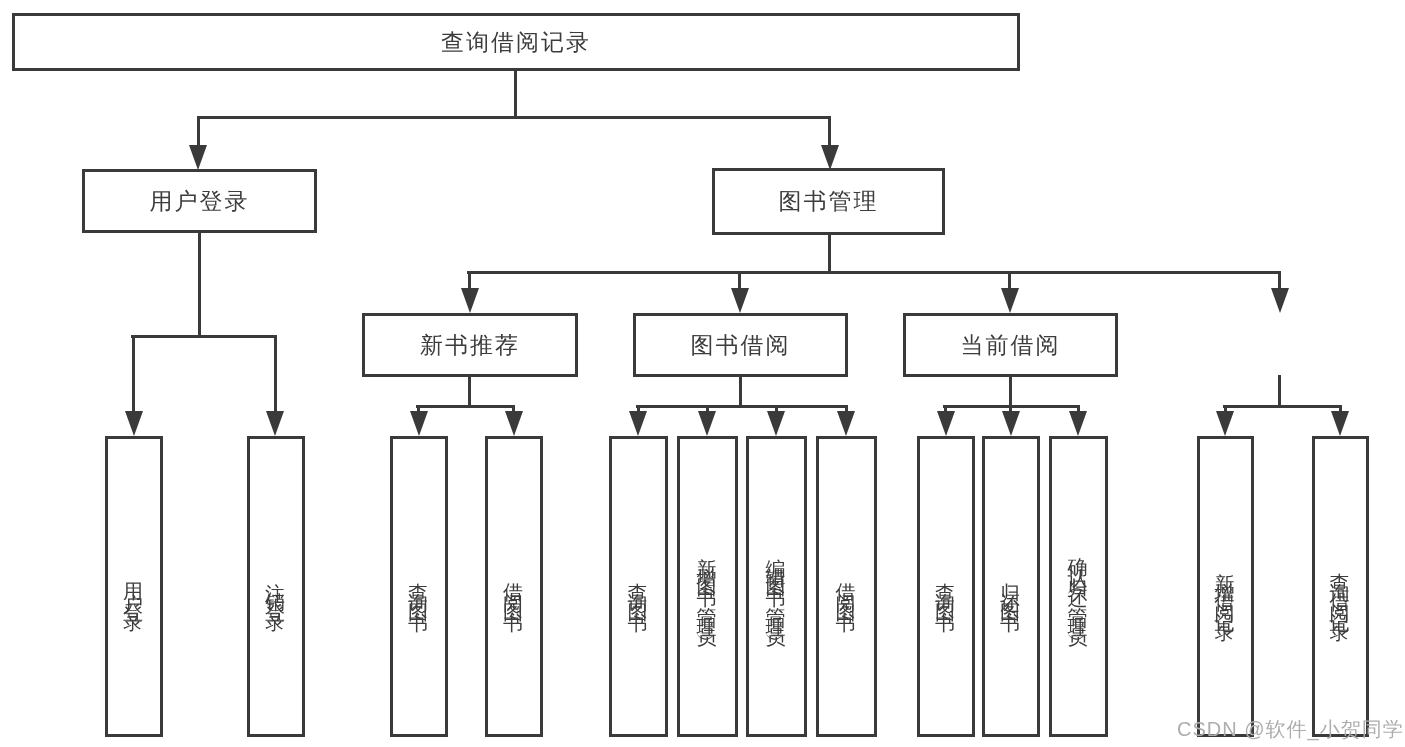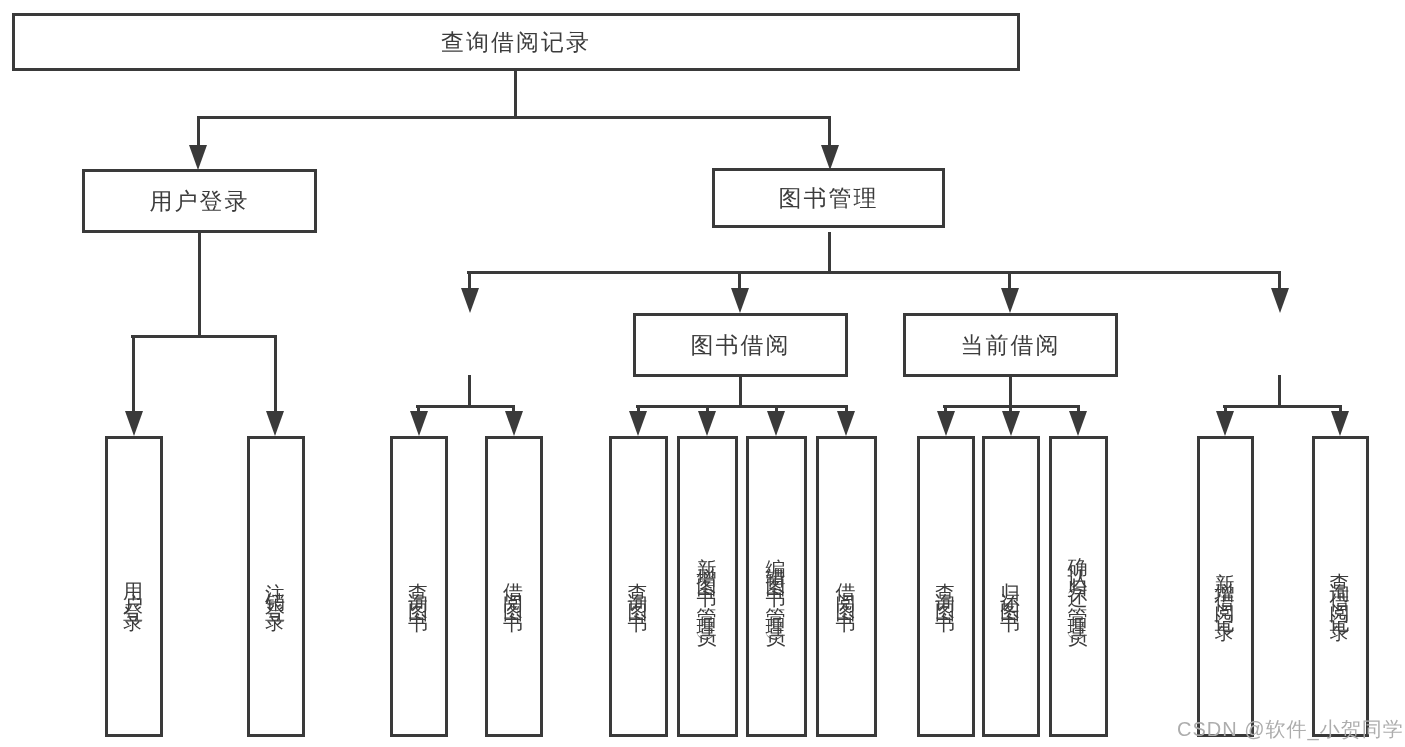--- a/index.html
+++ b/index.html
@@ -45,40 +45,41 @@
   <div class="box" style="left:12px;top:13px;width:1008px;height:58px;">查询借阅记录</div>
 
   <div class="line" style="left:514px;top:70px;width:3px;height:48px;"></div>
   <div class="line" style="left:197px;top:116px;width:634px;height:3px;"></div>
   <div class="line" style="left:197px;top:118px;width:3px;height:28px;"></div>
   <div class="line" style="left:828px;top:118px;width:3px;height:28px;"></div>
   <div class="arrow" style="left:189px;top:145px;"></div>
   <div class="arrow" style="left:821px;top:145px;"></div>
 
   <div class="box" style="left:82px;top:169px;width:235px;height:64px;">用户登录</div>
-  <div class="box" style="left:712px;top:168px;width:233px;height:60px;text-align:center;">图书管理</div>
+  <div class="box" style="left:712px;top:168px;width:233px;height:67px;text-align:center;">图书管理</div>
 
   <div class="line" style="left:198px;top:232px;width:3px;height:105px;"></div>
   <div class="line" style="left:131px;top:335px;width:146px;height:3px;"></div>
   <div class="line" style="left:132px;top:337px;width:3px;height:75px;"></div>
   <div class="line" style="left:274px;top:337px;width:3px;height:75px;"></div>
   <div class="arrow" style="left:125px;top:411px;"></div>
   <div class="arrow" style="left:266px;top:411px;"></div>
 
   <div class="line" style="left:828px;top:232px;width:3px;height:41px;"></div>
   <div class="line" style="left:467px;top:271px;width:814px;height:3px;"></div>
   <div class="line" style="left:468px;top:273px;width:3px;height:16px;"></div>
   <div class="line" style="left:738px;top:273px;width:3px;height:16px;"></div>
   <div class="line" style="left:1008px;top:273px;width:3px;height:16px;"></div>
   <div class="line" style="left:1278px;top:273px;width:3px;height:16px;"></div>
   <div class="arrow" style="left:461px;top:288px;"></div>
   <div class="arrow" style="left:731px;top:288px;"></div>
   <div class="arrow" style="left:1001px;top:288px;"></div>
   <div class="arrow" style="left:1271px;top:288px;"></div>
 
+  <div class="box" style="left:362px;top:313px;width:216px;height:64px;">新书推荐</div>
   <div class="box" style="left:903px;top:313px;width:215px;height:64px;">当前借阅</div>
   <div class="box" style="left:633px;top:313px;width:215px;height:64px;">图书借阅</div>
 
   <div class="line" style="left:468px;top:375px;width:3px;height:32px;"></div>
   <div class="line" style="left:416px;top:405px;width:99px;height:3px;"></div>
   <div class="line" style="left:417px;top:407px;width:3px;height:5px;"></div>
   <div class="line" style="left:512px;top:407px;width:3px;height:5px;"></div>
   <div class="arrow" style="left:410px;top:411px;"></div>
   <div class="arrow" style="left:505px;top:411px;"></div>
 

